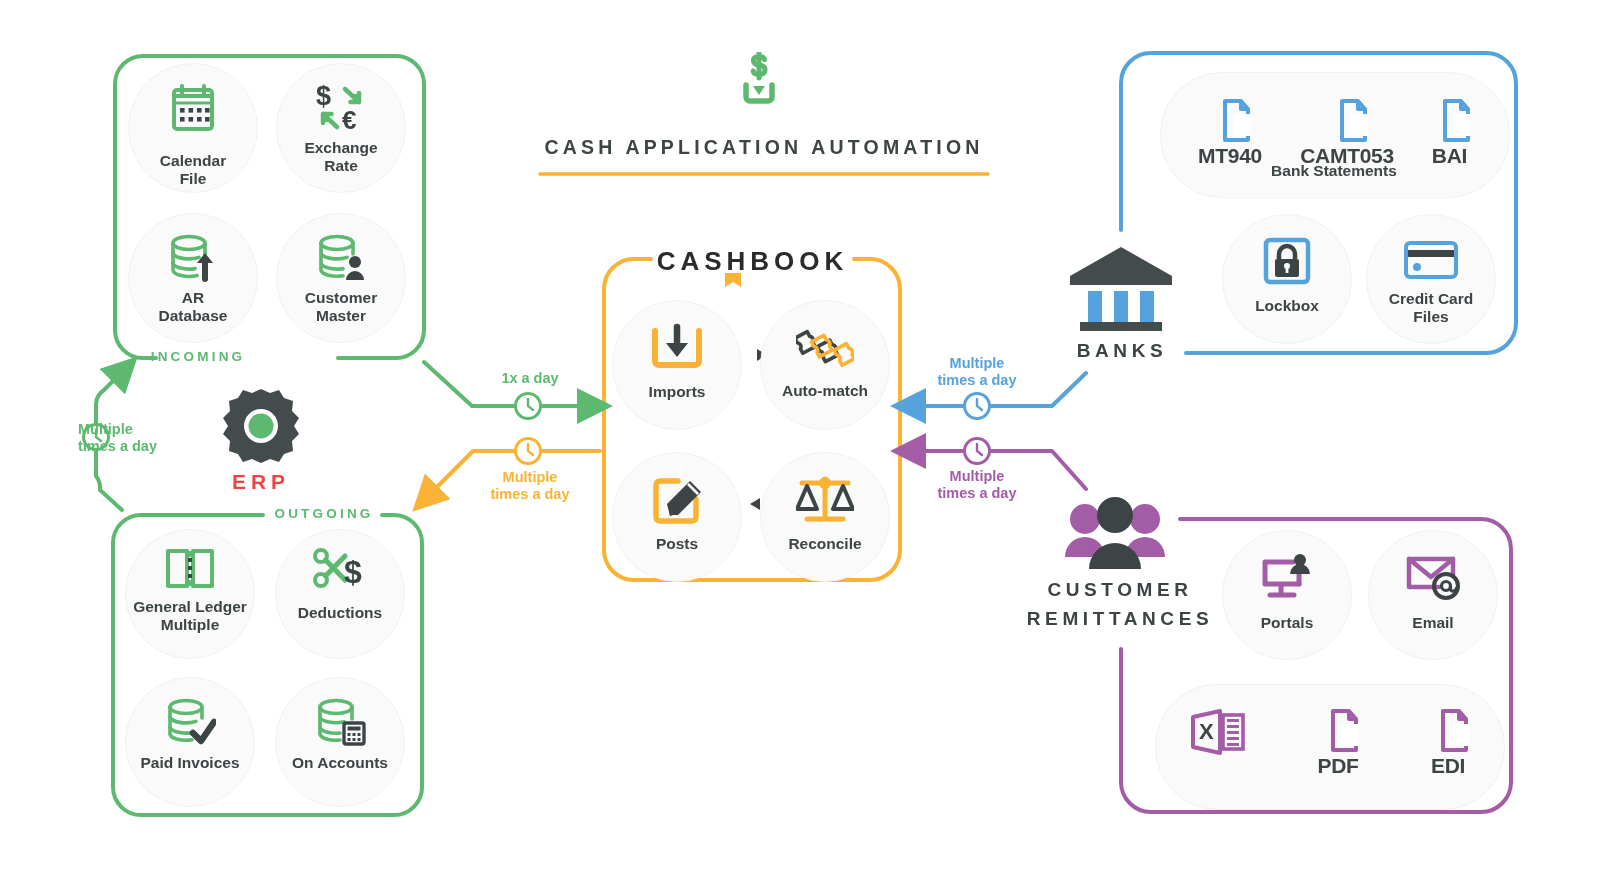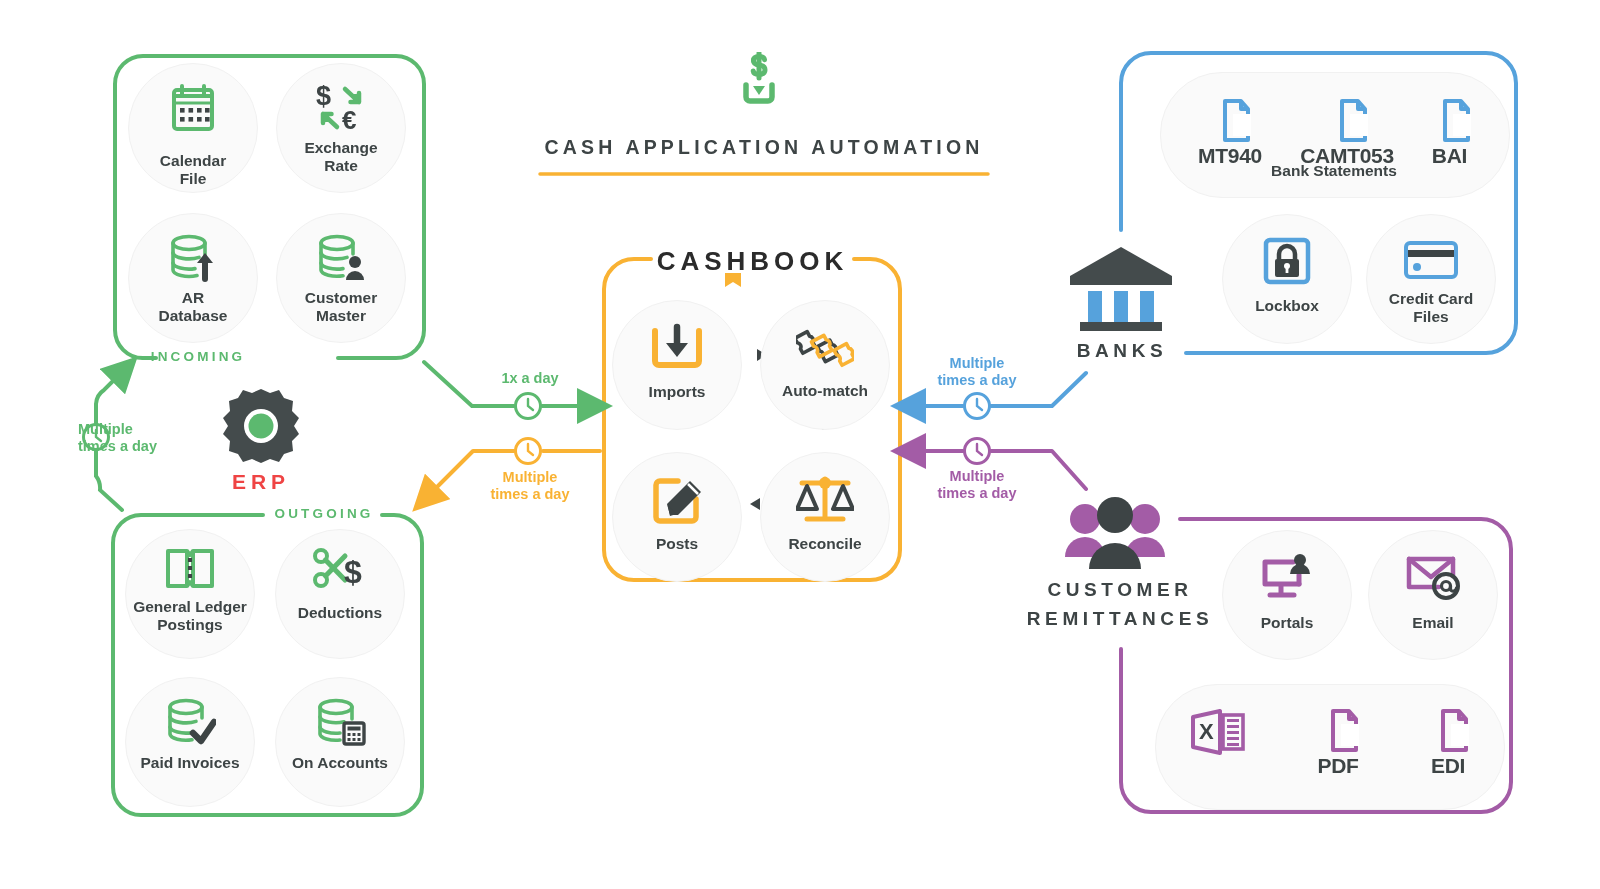--- a/index.html
+++ b/index.html
@@ -221,21 +221,21 @@
         <path d="M23 5 L26 9 L29 5" fill="none" stroke="#5cb96f" stroke-width="4" stroke-linejoin="round"></path>
         <path d="M23 40 L26 36 L29 40" fill="none" stroke="#5cb96f" stroke-width="4" stroke-linejoin="round"></path>
         <g fill="#3d4445">
           <rect x="24" y="12" width="4" height="4"></rect>
             <rect x="24" y="20" width="4" height="4"></rect>
             <rect x="24" y="28" width="4" height="4"></rect>
         </g>
       </svg>
     </div>
     <div class="node-label" style="margin-top:6px;white-space:pre-line;">General Ledger
-Postings</div>
+Multiple</div>
   </div>
 
   <div class="circle-node" style="left:275px;top:529px;width:128px;height:128px;">
     <div class="icon-wrap" style="margin-top:16px;height:46px;">
       <svg viewBox="0 0 56 46" width="56" height="46">
         <circle cx="9" cy="10" r="6" fill="none" stroke="#5cb96f" stroke-width="4"></circle>
         <circle cx="9" cy="34" r="6" fill="none" stroke="#5cb96f" stroke-width="4"></circle>
         <path d="M13.5 14 L33 34" stroke="#5cb96f" stroke-width="5" stroke-linecap="round"></path>
         <path d="M13.5 30 L33 10" stroke="#5cb96f" stroke-width="5" stroke-linecap="round"></path>
         <text x="32" y="37" font-family="Liberation Sans, sans-serif" font-size="32" font-weight="800" fill="#3d4445">$</text>

